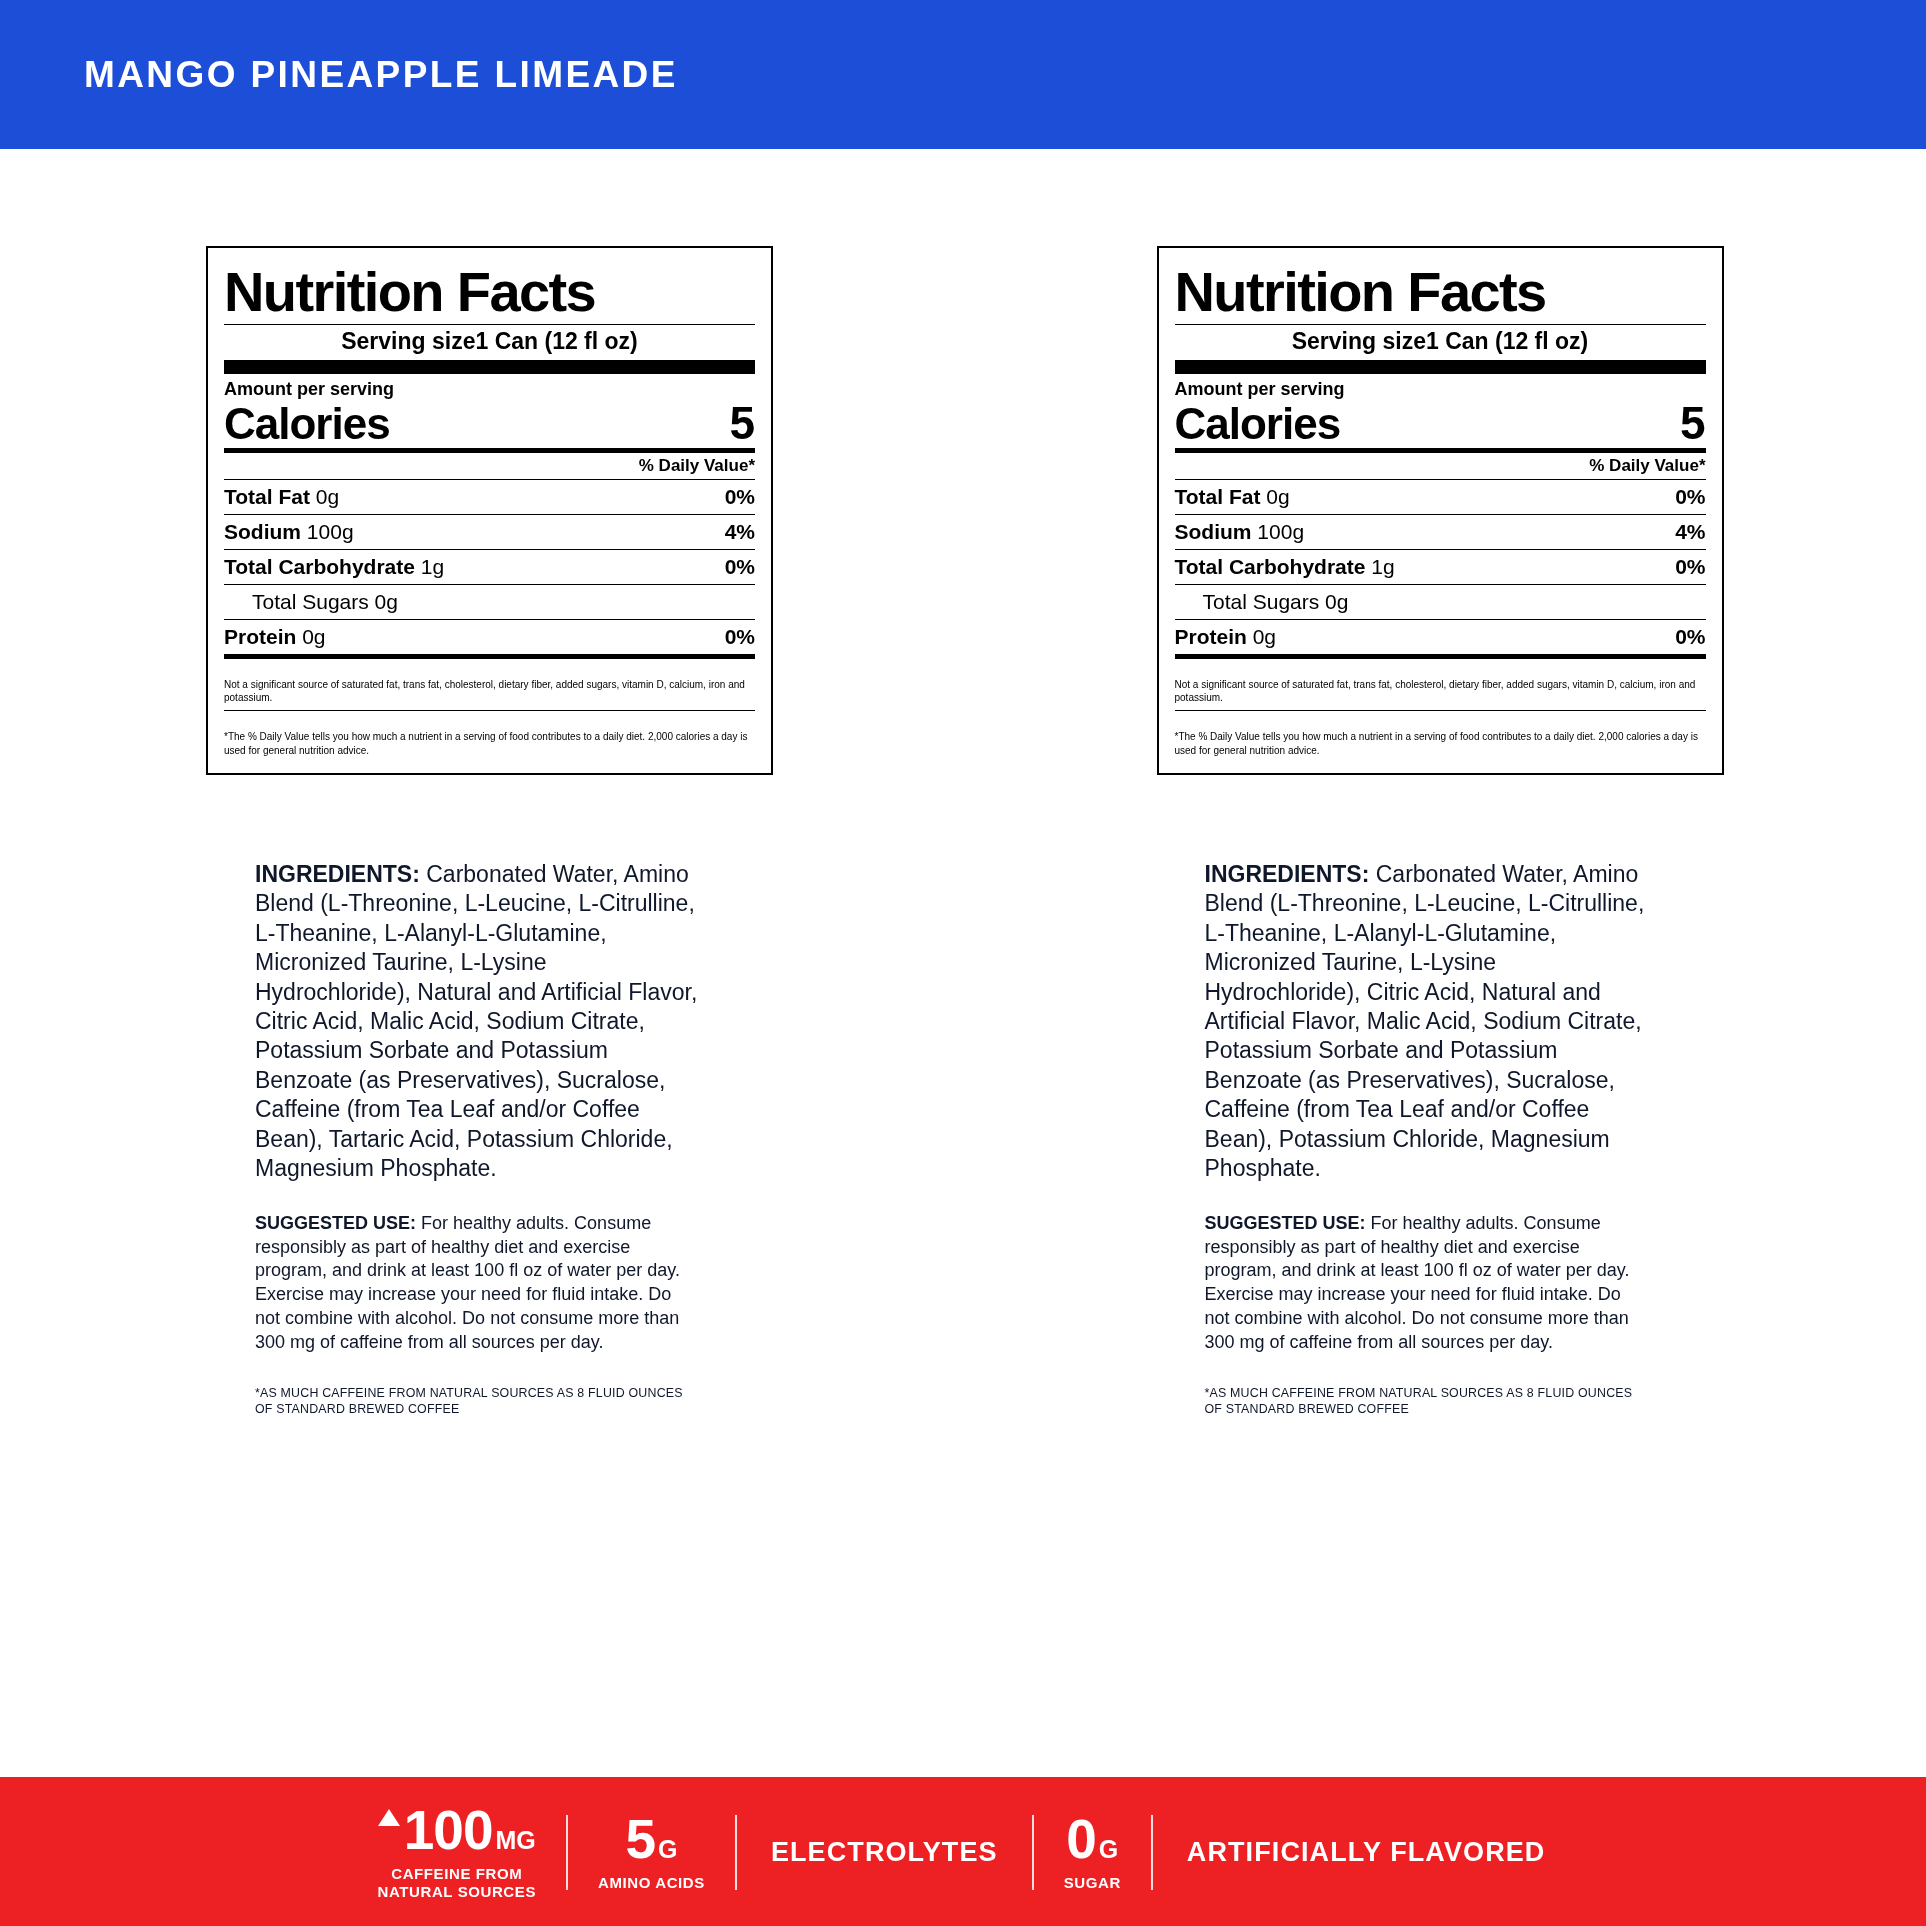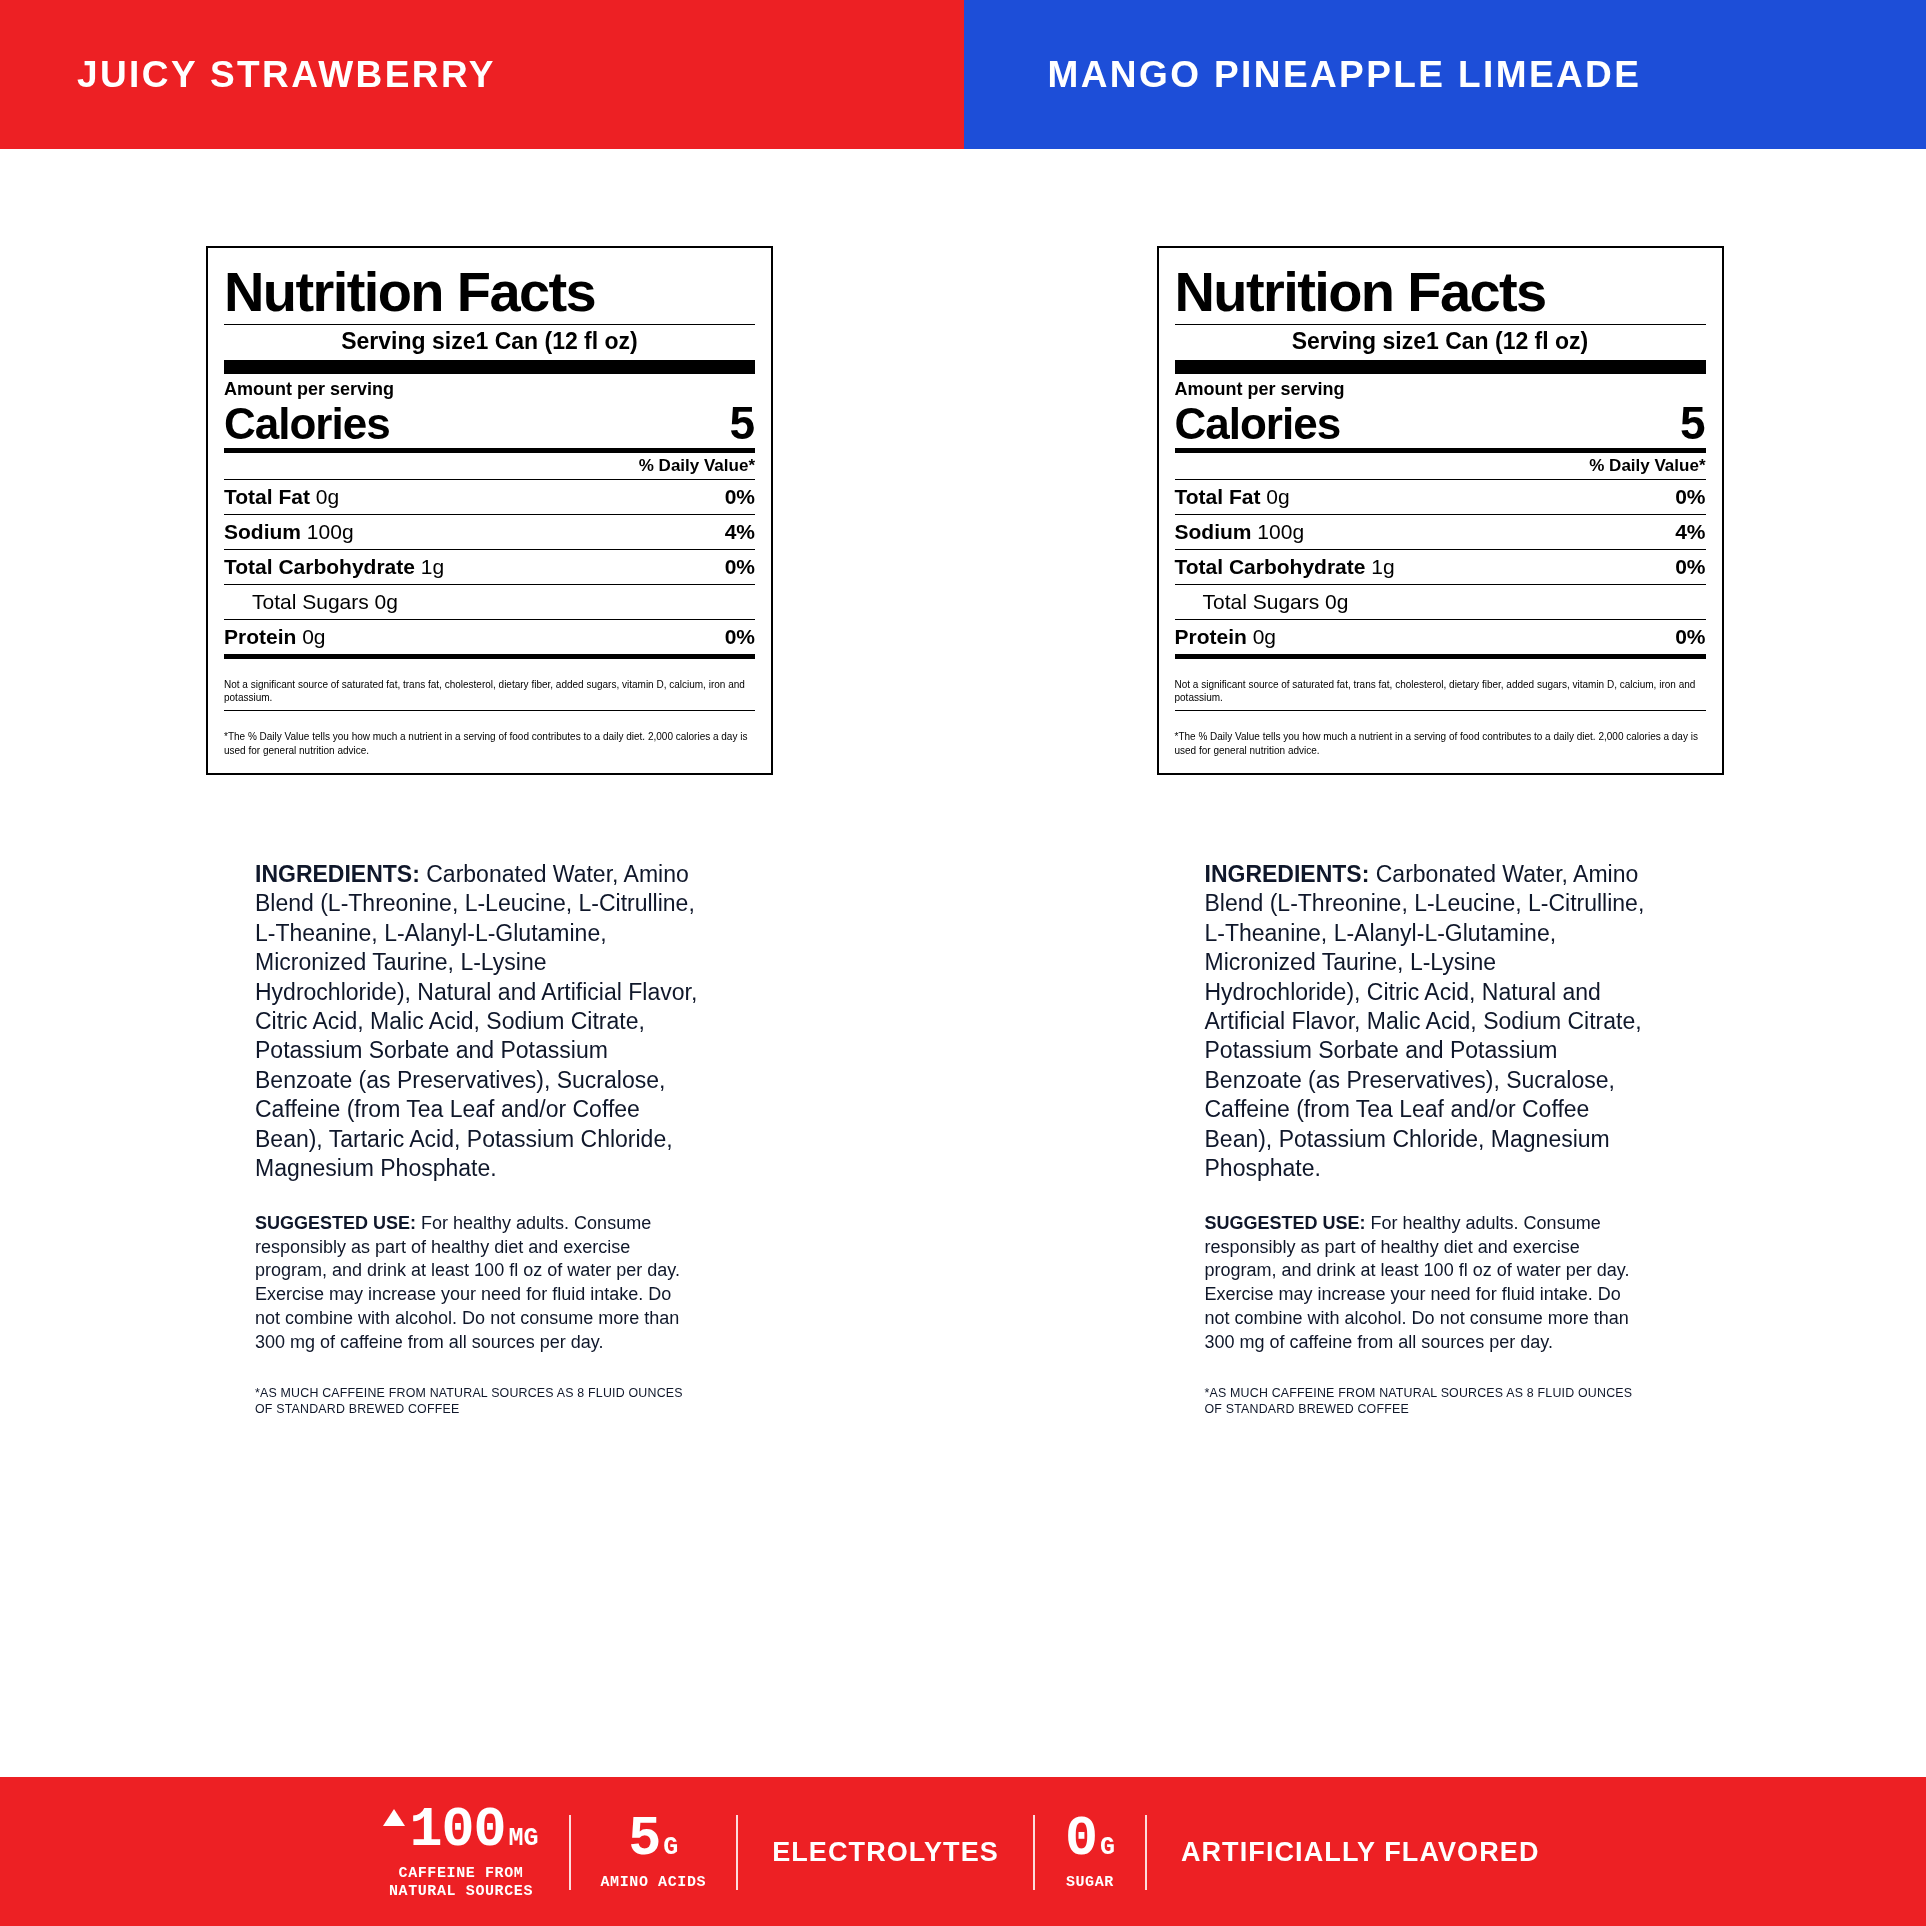--- a/index.html
+++ b/index.html
@@ -180,21 +180,20 @@
     background: #ED2024;
     display: flex;
     align-items: center;
     justify-content: center;
     color: #fff;
   }
   .claim {
     display: flex;
     align-items: flex-start;
     padding: 0 30px;
-    font-family: Liberation Mono, monospace;
   }
   .claim-stack {
     display: flex;
     flex-direction: column;
     align-items: center;
     line-height: 1;
   }
   .claim-top {
     display: flex;
     align-items: baseline;
@@ -236,23 +235,20 @@
     font-size: 27px;
     font-weight: bold;
     letter-spacing: 1.1px;
     padding: 0 34px;
   }
 </style>
 </head>
 <body>
 
 <div class="banner">
-  <div class="banner-cell banner-left">
-    <span class="banner-label">JUICY STRAWBERRY</span>
-  </div>
   <div class="banner-cell banner-right">
     <span class="banner-label">MANGO PINEAPPLE LIMEADE</span>
   </div>
 </div>
 
 <div class="columns">
 
   <div class="col left">
     <div class="nf-wrap">
       <div class="nf">

